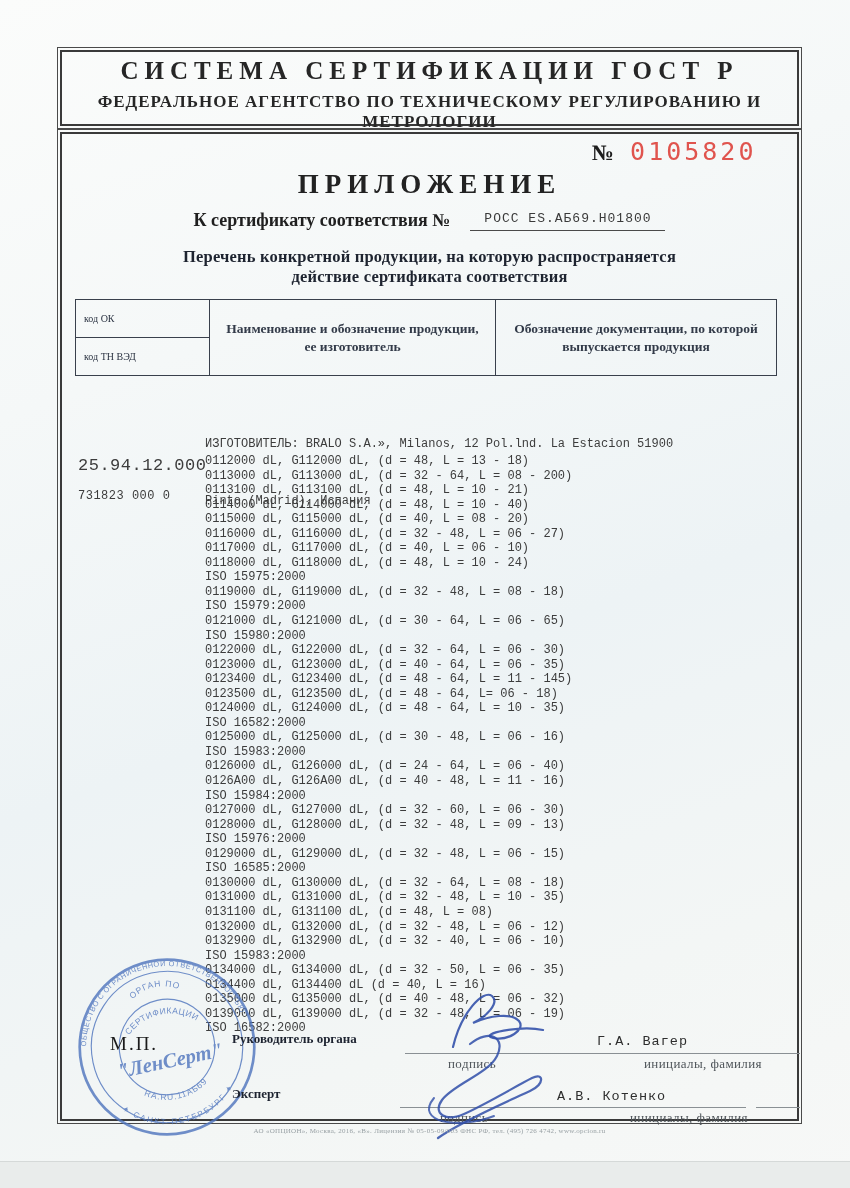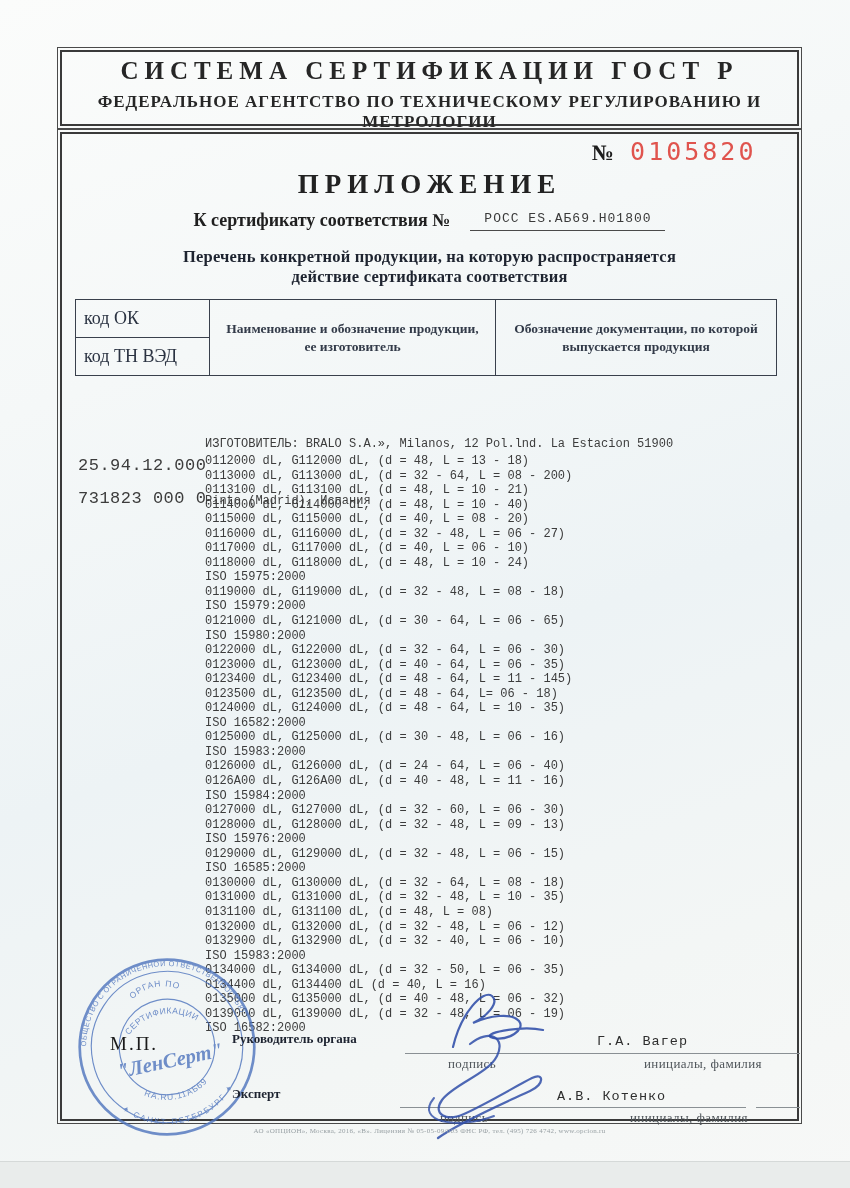--- a/index.html
+++ b/index.html
@@ -36,31 +36,31 @@
 
   .cert-ref{top:210px;left:57px;width:745px;display:flex;justify-content:center;align-items:flex-end;gap:20px;}
   .cert-ref .lbl{font-size:18px;font-weight:bold;color:#1f1f1f;}
   .cert-ref .valwrap{width:195px;text-align:center;border-bottom:1.2px solid #4a4a4a;padding-bottom:4px;
     font-family:"Liberation Mono","DejaVu Sans Mono",monospace;font-size:13px;letter-spacing:1px;color:#3a3a3a;}
 
   .subtitle{top:247px;font-size:16.5px;font-weight:bold;color:#1e2430;line-height:20px;letter-spacing:0.2px;}
 
   .ptable{left:75px;top:299px;width:702px;height:77px;border:1.5px solid #39404c;display:flex;box-sizing:border-box;}
   .ptable .c1{width:134px;border-right:1.5px solid #39404c;display:flex;flex-direction:column;box-sizing:border-box;}
-  .ptable .c1 .cell{flex:1;display:flex;align-items:center;padding-left:8px;font-size:18px;color:#2b3342;box-sizing:border-box;}
+  .ptable .c1 .cell{flex:1;display:flex;align-items:center;padding-left:8px;font-size:10px;color:#2b3342;box-sizing:border-box;}
   .ptable .c1 .cell:first-child{border-bottom:1.2px solid #39404c;}
   .ptable .c2{width:286px;border-right:1.5px solid #39404c;box-sizing:border-box;}
   .ptable .c3{flex:1;}
   .ptable .hd{display:flex;align-items:center;justify-content:center;text-align:center;height:100%;
     font-size:13.5px;font-weight:bold;color:#333b49;line-height:18px;padding:0 14px;box-sizing:border-box;}
 
   .mono{font-family:"Liberation Mono","DejaVu Sans Mono",monospace;color:#3c3c3c;}
   .manu{left:205px;top:397px;font-size:12px;line-height:19px;white-space:pre;}
   .code-ok{left:78px;top:456px;font-size:17px;letter-spacing:0.5px;}
-  .code-tnved{left:78px;top:489px;font-size:17px;letter-spacing:0.5px;}
+  .code-tnved{left:78px;top:489px;font-size:12px;letter-spacing:0.5px;}
   .plist{left:205px;top:454px;font-size:12px;line-height:14.55px;white-space:pre;}
   .plist .pline{height:14.55px;}
 
   
   .stamp{left:68px;top:948px;width:198px;height:198px;transform:rotate(-12deg);opacity:0.8;pointer-events:none;}
   .mp{left:110px;top:1033px;font-size:19px;letter-spacing:2px;color:#1b1b1b;}
 
   
   .role{font-size:13px;font-weight:bold;color:#1d2330;white-space:nowrap;}
   .sline{border-top:1px solid #8a9094;height:0;}

